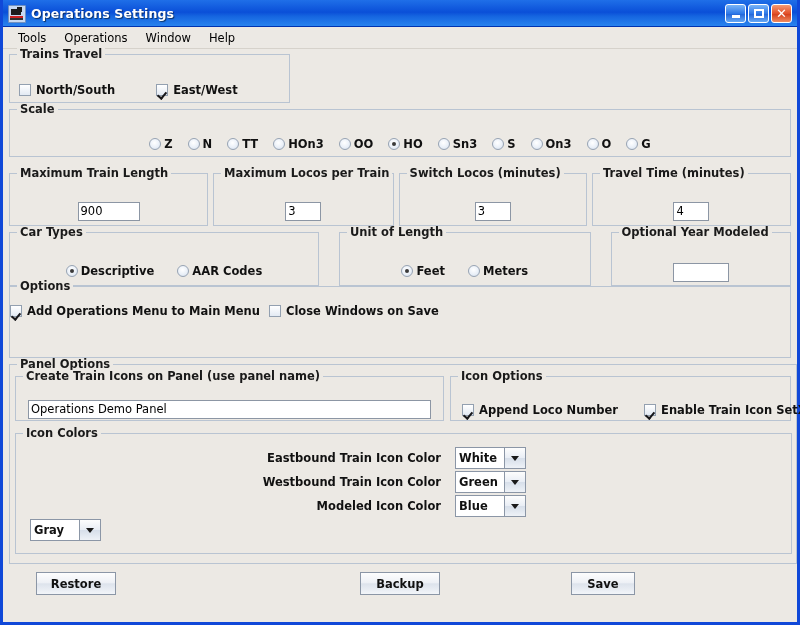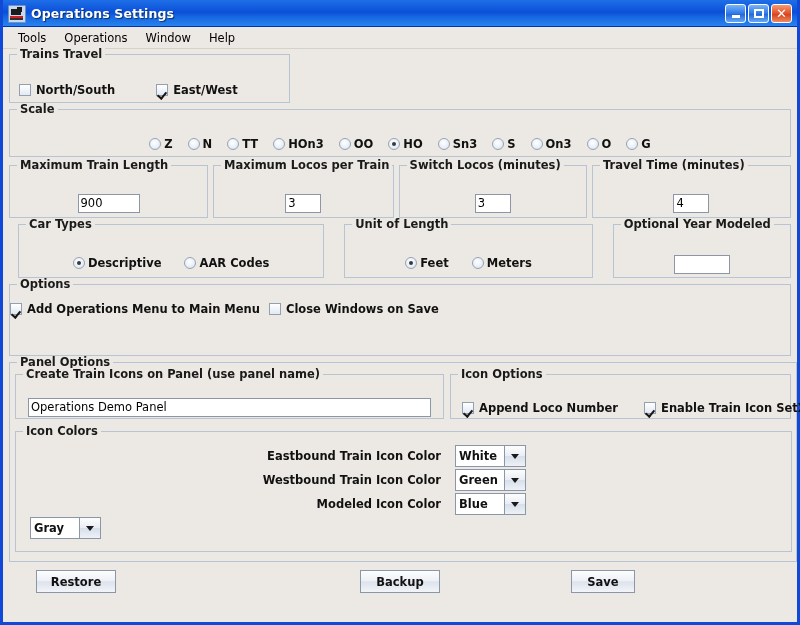--- a/index.html
+++ b/index.html
@@ -276,21 +276,21 @@
               <span class="lbl">O</span>
             </div>
           <div class="radio">
               <span class="dot"></span>
               <span class="lbl">G</span>
             </div>
         </div>
       </div>
     </div>
 
-    <div class="row" style="margin-top:8px;gap:5px;">
+    <div class="row" style="margin-top:16px;gap:5px;">
       <div class="group" style="width:204px;height:53px;">
         <div class="gtitle">Maximum Train Length</div>
         <div class="gbody" style="padding-top:12px;">
           <div class="tfield" style="width:62px;">900</div>
         </div>
       </div>
       <div class="group" style="width:185px;height:53px;">
         <div class="gtitle">Maximum Locos per Train</div>
         <div class="gbody" style="padding-top:12px;">
           <div class="tfield" style="width:36px;">3</div>
@@ -303,21 +303,21 @@
         </div>
       </div>
       <div class="group" style="width:204px;height:53px;">
         <div class="gtitle">Travel Time (minutes)</div>
         <div class="gbody" style="padding-top:12px;">
           <div class="tfield" style="width:36px;">4</div>
         </div>
       </div>
     </div>
 
-    <div class="row" style="margin-top:6px;gap:20px;margin-left:9px;">
+    <div class="row" style="margin-top:6px;gap:20px;">
       <div class="group" style="width:323px;height:54px;">
         <div class="gtitle">Car Types</div>
         <div class="gbody" style="padding-top:12px;gap:13px;">
           <div class="radio sel">
               <span class="dot"></span>
               <span class="lbl">Descriptive</span>
             </div>
           <div class="radio">
               <span class="dot"></span>
               <span class="lbl">AAR Codes</span>
@@ -338,21 +338,21 @@
         </div>
       </div>
       <div class="group" style="width:188px;height:54px;">
         <div class="gtitle">Optional Year Modeled</div>
         <div class="gbody" style="padding-top:13px;">
           <div class="tfield" style="width:56px;"></div>
         </div>
       </div>
     </div>
 
-    <div class="row" style="margin-top:6px;border-radius:11px;">
+    <div class="row" style="margin-top:0;border-radius:11px;">
       <div class="group" style="width:788px;height:72px;">
         <div class="gtitle">Options</div>
         <div style="padding-top:17px;display:flex;flex-direction:row;align-items:center;gap:9px;">
           <div class="check sel">
             <span class="box"></span>
             <span class="lbl">Add Operations Menu to Main Menu</span>
           </div>
           <div class="check">
             <span class="box"></span>
             <span class="lbl">Close Windows on Save</span>

